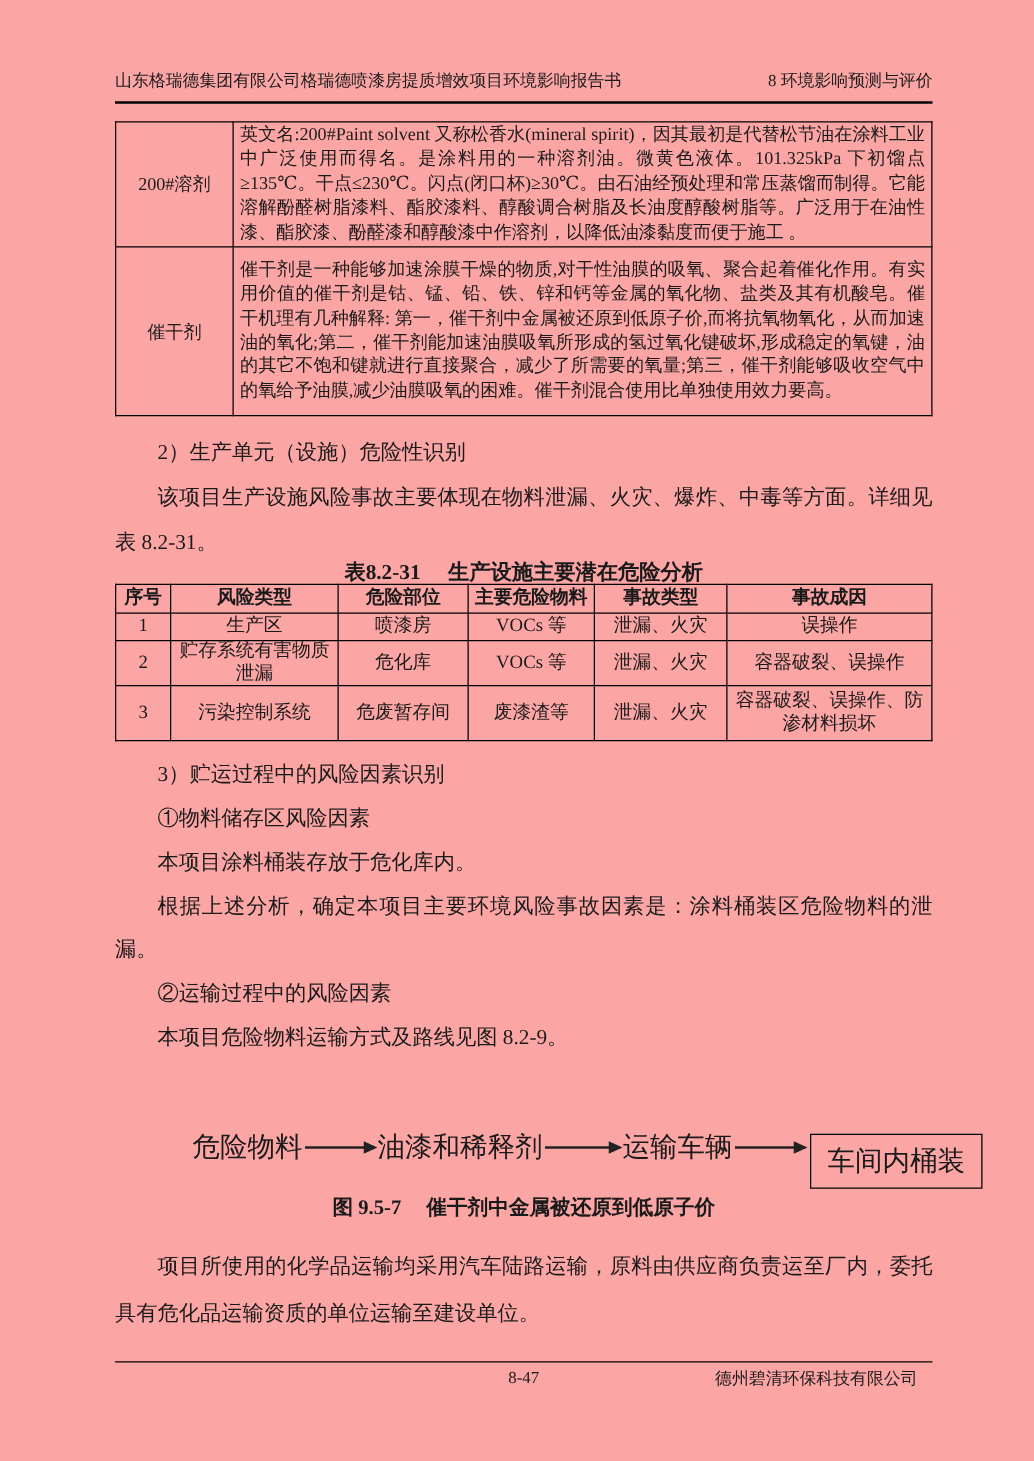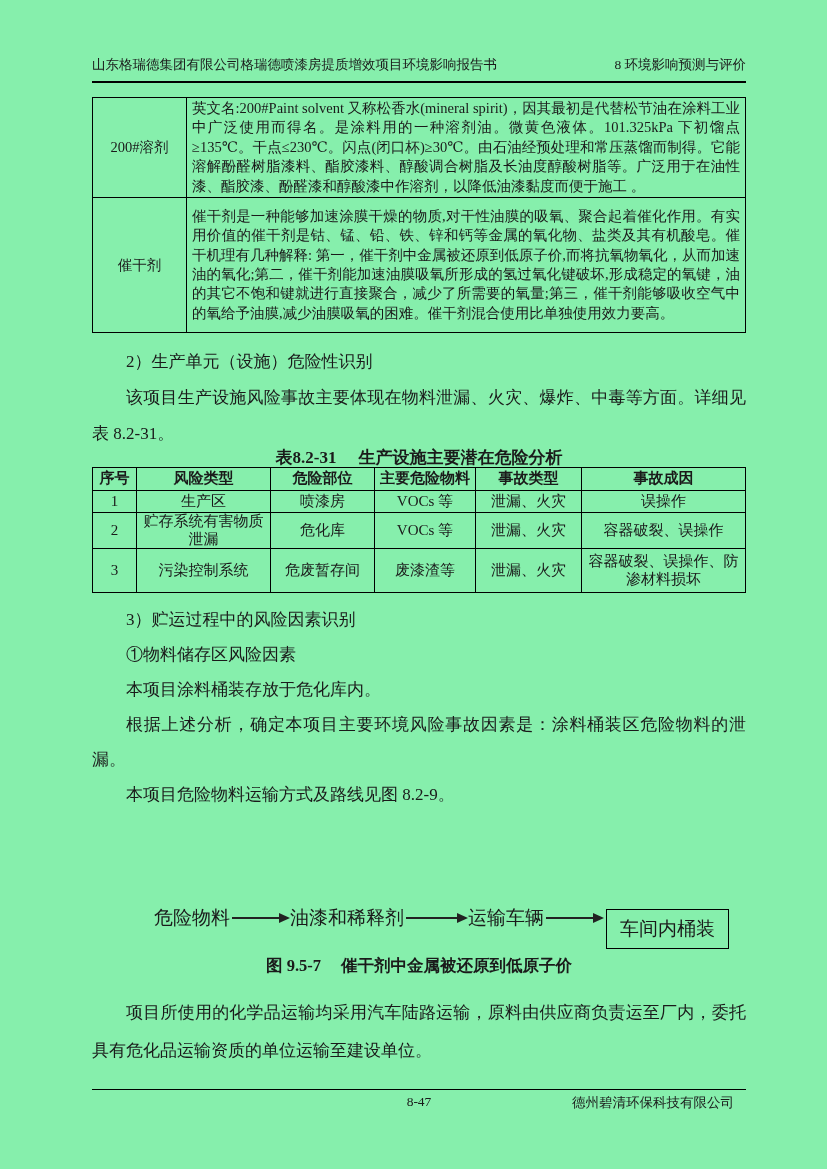--- a/index.html
+++ b/index.html
@@ -1,21 +1,21 @@
 <!DOCTYPE html>
 <html><head>
 <meta charset="utf-8">
 <style>
   * { margin:0; padding:0; box-sizing:border-box; }
   html,body { background:#888; }
   .page {
     position:relative;
     width:827px; height:1169px;
     margin:0 auto;
-    background:#86efac;
+    background:#fca5a5;
     color:#1a1a1a;
     font-family:"Liberation Serif","DejaVu Serif",serif;
     overflow:hidden;
   }
   
   .header {
     position:absolute; top:56px; left:92px; width:654px;
     display:flex; justify-content:space-between; align-items:flex-end;
     font-size:13.5px; padding-bottom:7px;
     border-bottom:2px solid #000;
@@ -64,21 +64,21 @@
     padding:0 2px; line-height:17.5px; font-weight:normal; overflow:hidden;
   }
   .hazard-table thead th { font-weight:bold; height:23px; }
   .hz-r1 { height:22px; }
   .hz-r2 { height:35px; }
   .hz-r3 { height:44px; }
   
   .flow {
     position:absolute; top:894px; left:92px; width:654px; height:48px;
     display:flex; align-items:center;
-    font-size:19px;
+    font-size:22px;
   }
   .flow-pad { width:62px; flex:none; }
   .flow-node { flex:none; white-space:nowrap; }
   .flow-arrow {
     flex:none; position:relative;
     width:56px; height:1.5px; background:#222;
     margin:0 2px;
   }
   .flow-arrow.long { width:60px; }
   .flow-arrow::after {
@@ -198,20 +198,21 @@
         <td>容器破裂、误操作、防渗材料损坏</td>
       </tr>
     </tbody>
   </table>
 
   <div class="sec sec2">
     <p>3）贮运过程中的风险因素识别</p>
     <p>①物料储存区风险因素</p>
     <p>本项目涂料桶装存放于危化库内。</p>
     <p class="two-line">根据上述分析，确定本项目主要环境风险事故因素是：涂料桶装区危险物料的泄漏。</p>
+    <p>②运输过程中的风险因素</p>
     <p>本项目危险物料运输方式及路线见图 8.2-9。</p>
   </div>
 
   <div class="flow">
     <span class="flow-pad"></span>
     <span class="flow-node">危险物料</span>
     <span class="flow-arrow"></span>
     <span class="flow-node">油漆和稀释剂</span>
     <span class="flow-arrow long"></span>
     <span class="flow-node">运输车辆</span>

